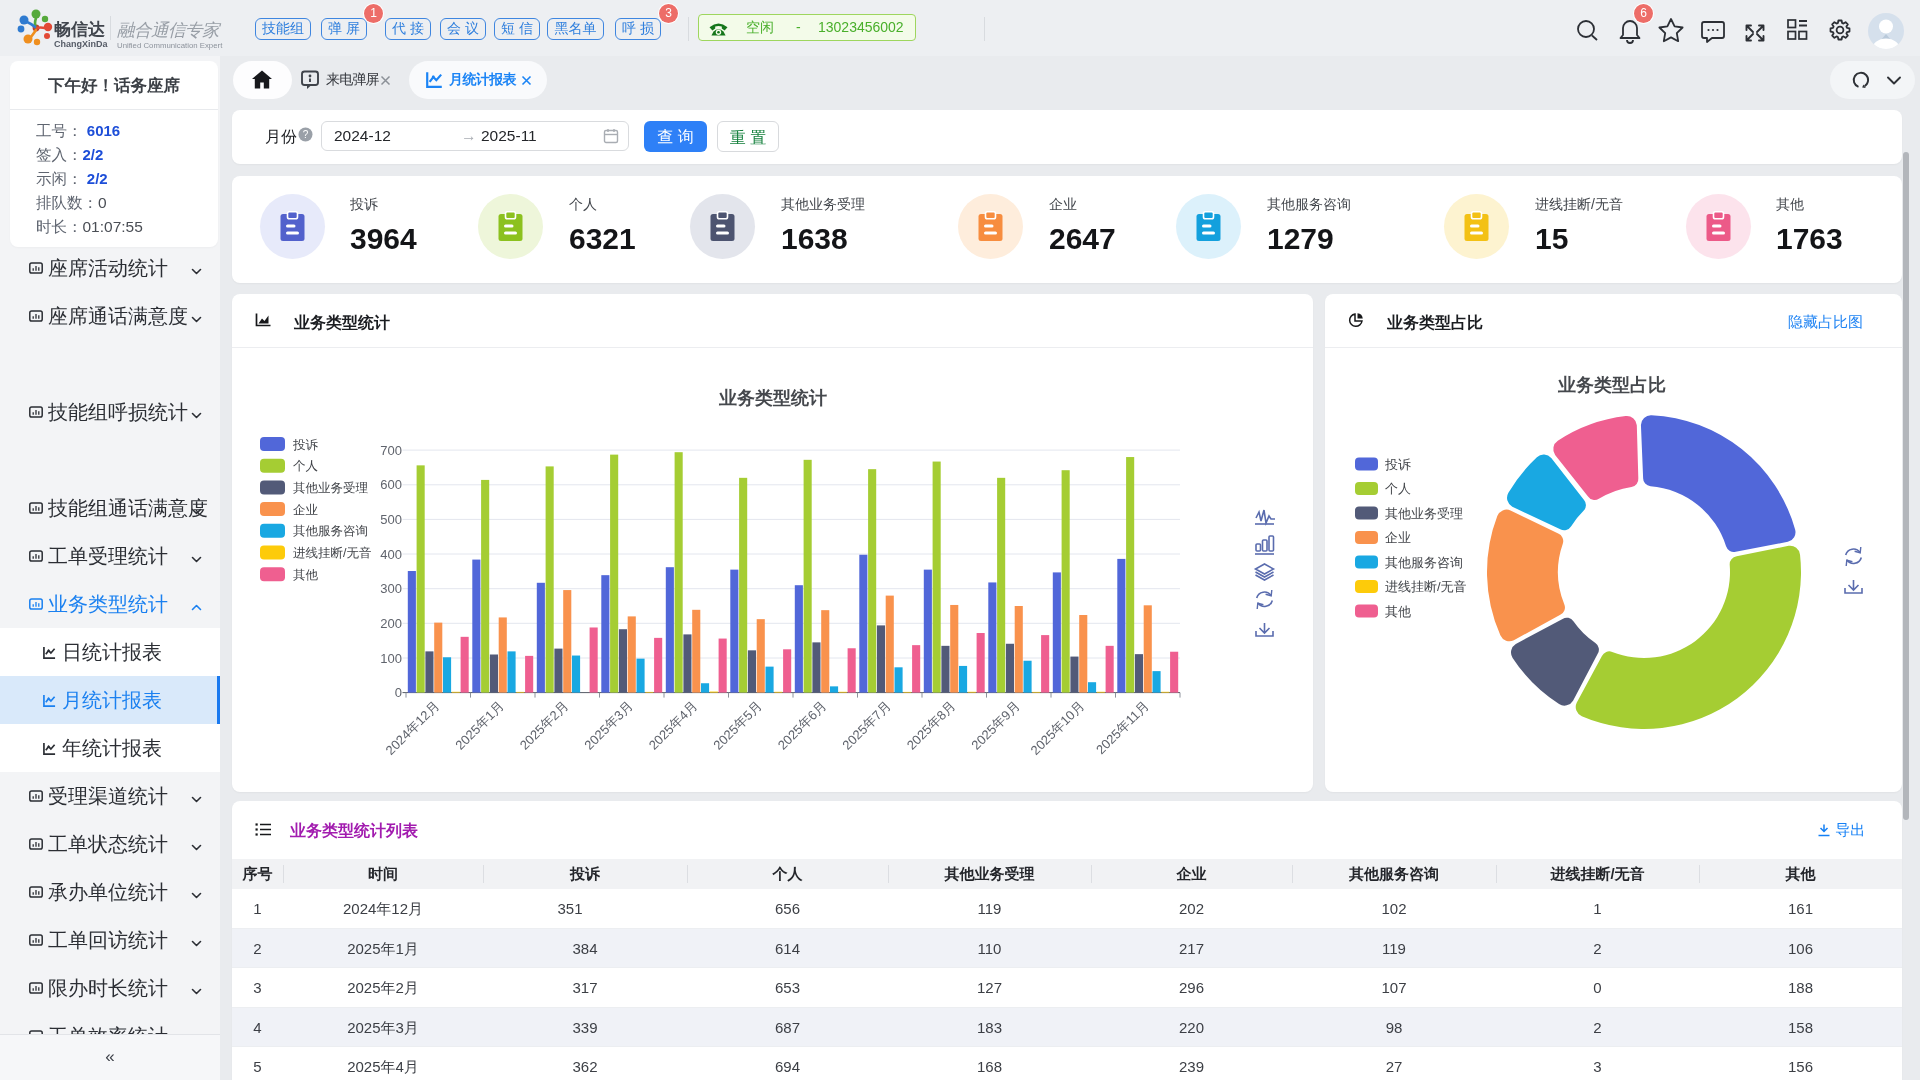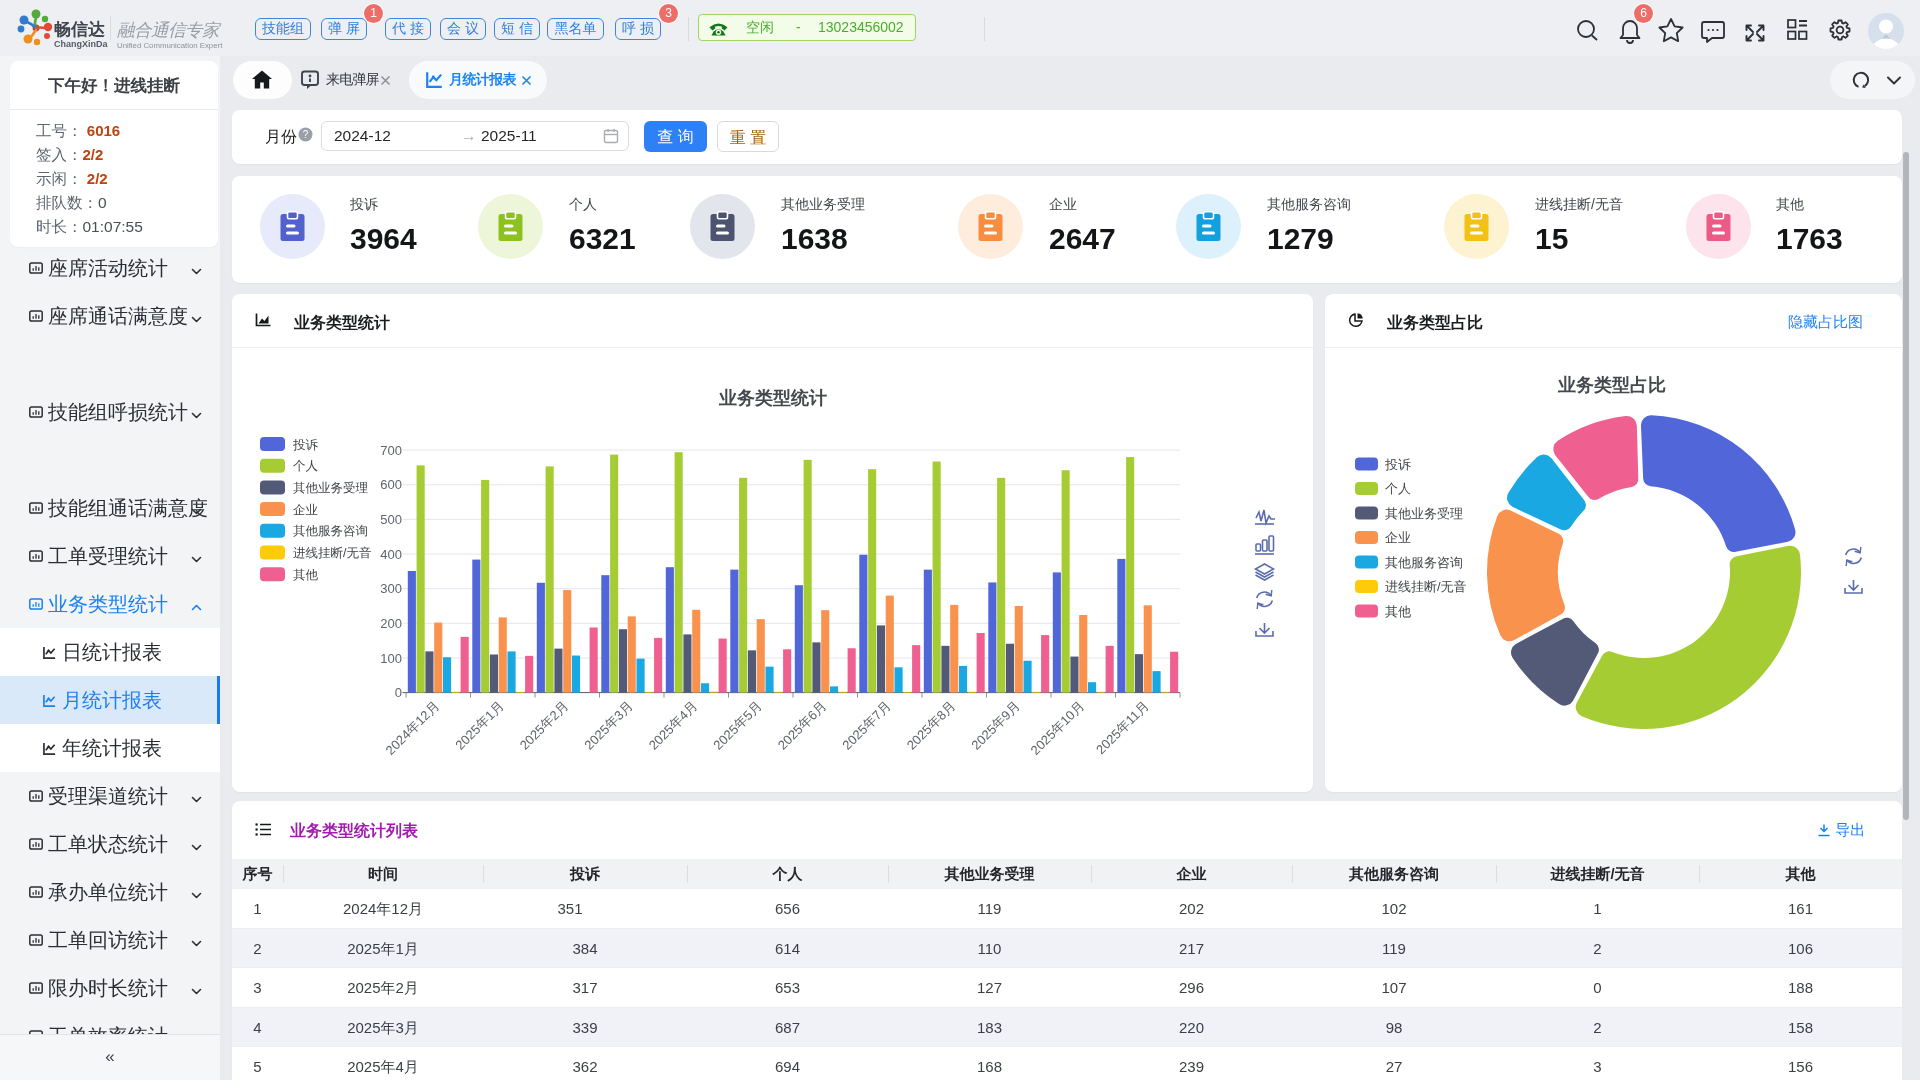--- a/index.html
+++ b/index.html
@@ -13,38 +13,38 @@
 .badge{position:absolute;background:#ed6d68;color:#fff;border-radius:50%;width:19px;height:19px;line-height:19px;text-align:center;font-size:12px;box-shadow:0 0 0 1px #fff;}
 #greenbox{position:absolute;left:698px;top:14px;width:218px;height:27px;background:#f3fbe9;border:1px solid #9ed65e;border-radius:4px;color:#49af2b;font-size:14px;}
 .hdivider{position:absolute;top:17px;width:1px;height:24px;background:#d8dbdf;}
 
 .tabpill{position:absolute;top:61px;height:38px;border-radius:19px;}
 
 #sidebar{position:absolute;left:0;top:56px;width:220px;height:1024px;background:#f3f4f6;}
 #sidecard{position:absolute;left:10px;top:5px;width:208px;height:186px;background:#fff;border-radius:8px;box-shadow:0 1px 2px rgba(0,0,0,0.03);}
 #sidecard .hd{height:49px;border-bottom:1px solid #e8eaed;text-align:center;line-height:49px;font-size:16.5px;font-weight:bold;color:#3c4046;}
 #sidecard .row{font-size:15.5px;color:#5f6570;padding-left:26px;height:24px;line-height:24px;}
-.gval{color:#c2410c;font-weight:bold;}
+.gval{color:#1d4ed8;font-weight:bold;}
 .menuitem{position:absolute;left:0;width:220px;height:48px;}
 .menuitem .txt{position:absolute;left:48px;top:0;line-height:48px;font-size:20px;color:#2b2e34;}
 .menuitem .ic{position:absolute;left:29px;top:17px;}
 .menuitem .chev{position:absolute;left:191px;top:19px;}
 .sub .txt{left:62px;}
 .sub .ic{left:43px;top:17px;}
 #sidefoot{position:absolute;left:0;top:978px;width:220px;height:46px;border-top:1px solid #e2e4e8;background:#f6f7f9;text-align:center;line-height:44px;font-size:17px;color:#3e424a;}
 
 .card{position:absolute;background:#fff;border-radius:8px;box-shadow:0 1px 2px rgba(0,0,0,0.04);}
 .cardtitle{position:absolute;left:0;top:0;right:0;height:54px;border-bottom:1px solid #ecedf0;}
 .cardtitle .t{position:absolute;left:62px;top:19px;font-size:16px;font-weight:bold;color:#1b1d21;}
 .cardtitle .ti{position:absolute;left:23px;top:18px;}
 
 #f-label{position:absolute;left:33px;top:17px;font-size:16px;color:#1c1e22;}
 #f-input{position:absolute;left:89px;top:11px;width:308px;height:30px;border:1px solid #d9dbde;border-radius:6px;background:#fff;font-size:15.5px;color:#24262a;}
 .btn-q{position:absolute;left:412px;top:11px;width:63px;height:31px;background:#2e80f7;border-radius:6px;color:#fff;font-size:16px;text-align:center;line-height:31px;}
-.btn-r{position:absolute;left:485px;top:11px;width:62px;height:31px;background:#fff;border:1px solid #d8dadd;border-radius:6px;color:#a16207;font-size:16px;text-align:center;line-height:31px;}
+.btn-r{position:absolute;left:485px;top:11px;width:62px;height:31px;background:#fff;border:1px solid #d8dadd;border-radius:6px;color:#15803d;font-size:16px;text-align:center;line-height:31px;}
 
 .stat .cir{position:absolute;top:18px;width:65px;height:65px;border-radius:50%;}
 .stat .lb{position:absolute;top:20px;font-size:14px;color:#42464c;white-space:nowrap;}
 .stat .num{position:absolute;top:46px;font-size:30px;font-weight:bold;color:#141518;}
 
 .thead{position:absolute;left:0;top:58px;width:1670px;height:30px;background:#f1f2f4;}
 .thead .hc{position:absolute;top:0;height:30px;line-height:30px;text-align:center;font-weight:bold;font-size:15px;color:#24262b;}
 .vsep{position:absolute;top:6px;width:1px;height:18px;background:#dcdee2;}
 .trow{position:absolute;left:0;width:1670px;height:39.5px;border-bottom:1px solid #eceef1;}
 .trow .tc{position:absolute;top:0;height:39px;line-height:39px;text-align:center;font-size:15px;color:#3c3f45;}
@@ -169,21 +169,21 @@
 <div class="tabpill" style="left:1830px;width:85px;background:#f3f5f7;"><svg width="85" height="38" viewBox="0 0 85 38">
       <g stroke="#2f3237" stroke-width="1.9" fill="none">
         <path d="M28.5 25.8 A7.2 7.2 0 1 1 34.6 25.2"></path>
         <path d="M32.2 26.6 L35.8 26.9 L33.3 23.4 Z" fill="#2f3237" stroke="none"></path>
         <path d="M58 16.5 l6 6 6 -6" stroke-linecap="round" stroke-linejoin="round"></path>
       </g>
     </svg></div>
 
 <div id="sidebar">
   <div id="sidecard">
-    <div class="hd">下午好！进线挂断</div>
+    <div class="hd">下午好！话务座席</div>
     <div style="padding-top:9px;">
       <div class="row">工号：&nbsp;<span class="gval" style="font-size:15px;">6016</span></div>
       <div class="row">签入：<span class="gval" style="font-size:15px;">2/2</span></div>
       <div class="row">示闲：&nbsp;<span class="gval" style="font-size:15px;">2/2</span></div>
       <div class="row">排队数：<span style="color:#4a4e55;">0</span></div>
       <div class="row">时长：<span style="color:#4a4e55;">01:07:55</span></div>
     </div>
   </div>
   <div class="menuitem" style="top:188px;">
       <span class="ic"><svg width="14" height="14" viewBox="0 0 14 14">

